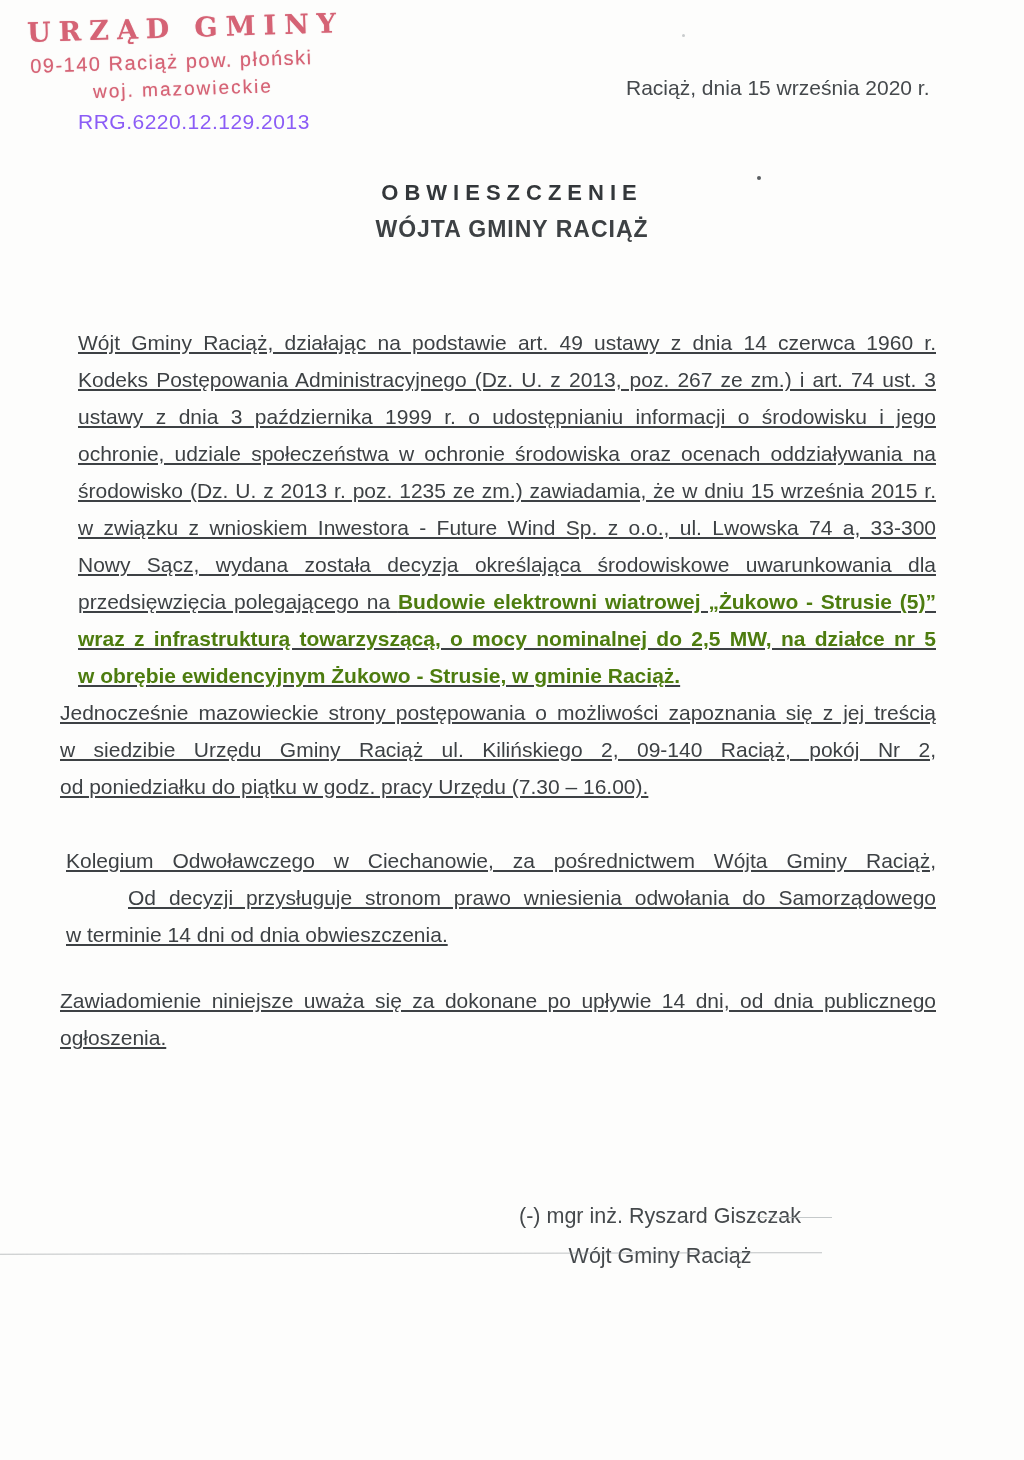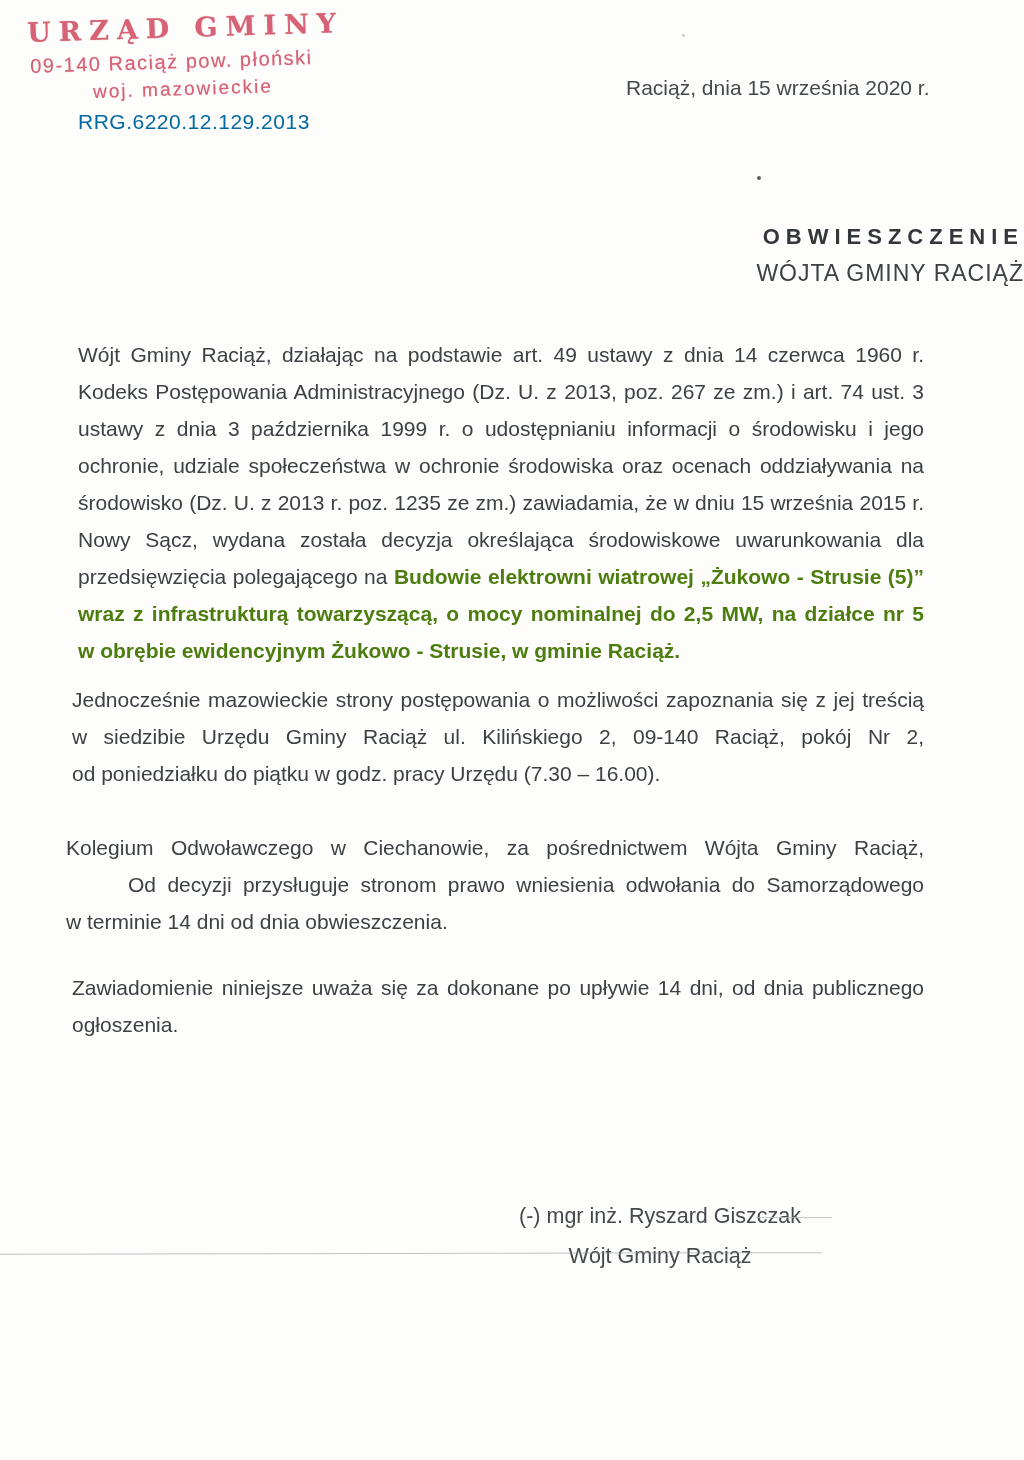--- a/index.html
+++ b/index.html
@@ -45,66 +45,65 @@
     margin-left: 64px;
     white-space: nowrap;
   }
 
   .reference {
     position: absolute;
     top: 110px;
     left: 78px;
     font-size: 21px;
     letter-spacing: 0.5px;
-    color: #0369a1;
+    color: #8b5cf6;
   }
 
   .dateline {
     position: absolute;
     top: 76px;
     left: 626px;
     font-size: 21px;
     color: #45494c;
   }
 
   
   .title-block {
     position: absolute;
     top: 180px;
     left: 0;
     width: 100%;
-    text-align: right;
-    margin-top: 44px;
+    text-align: center;
   }
   .doc-title {
     font-size: 22px;
     font-weight: 700;
     letter-spacing: 6px;
     color: #33373a;
     margin: 0;
   }
   .doc-subtitle {
     font-size: 23px;
-    font-weight: 400;
+    font-weight: 700;
     letter-spacing: 1px;
     color: #3d4144;
     margin: 10px 0 0 0;
   }
 
   
   .body-text {
     position: absolute;
     top: 324px;
     left: 60px;
     width: 876px;
     font-size: 21px;
     line-height: 37px;
     color: #3d4144;
   }
-  .para { margin: 12px; }
+  .para { margin: 0; text-decoration: underline; }
   .para-1 { margin-left: 18px; }
   .para-3 { margin-top: 37px; margin-left: 6px; }
   .para-4 { margin-top: 29px; }
   .line {
     text-align: justify;
     text-align-last: justify;
     white-space: normal;
   }
   .line.last { text-align-last: left; }
   .seg-bold { font-weight: 700; color: #4d7c0f; }
@@ -180,20 +179,21 @@
     <div class="doc-subtitle">WÓJTA GMINY RACIĄŻ</div>
   </div>
 
   <div class="body-text">
     <div class="para para-1">
         <div class="line"><span>Wójt Gminy Raciąż, działając na podstawie art. 49 ustawy z dnia 14 czerwca 1960 r.</span></div>
         <div class="line"><span>Kodeks Postępowania Administracyjnego (Dz. U. z 2013, poz. 267 ze zm.) i art. 74 ust. 3</span></div>
         <div class="line"><span>ustawy z dnia 3 października 1999 r. o udostępnianiu informacji o środowisku i jego</span></div>
         <div class="line"><span>ochronie, udziale społeczeństwa w ochronie środowiska oraz ocenach oddziaływania na</span></div>
         <div class="line"><span>środowisko (Dz. U. z 2013 r. poz. 1235 ze zm.) zawiadamia, że w dniu 15 września 2015 r.</span></div>
+        <div class="line"><span>w związku z wnioskiem Inwestora - Future Wind Sp. z o.o., ul. Lwowska 74 a, 33-300</span></div>
         <div class="line"><span>Nowy Sącz, wydana została decyzja określająca środowiskowe uwarunkowania dla</span></div>
         <div class="line"><span>przedsięwzięcia polegającego na </span><span class="seg-bold">Budowie elektrowni wiatrowej „Żukowo - Strusie (5)”</span></div>
         <div class="line"><span class="seg-bold">wraz z infrastrukturą towarzyszącą, o mocy nominalnej do 2,5 MW, na działce nr 5</span></div>
         <div class="line last"><span class="seg-bold">w obrębie ewidencyjnym Żukowo - Strusie, w gminie Raciąż.</span></div>
       </div>
     <div class="para para-2">
         <div class="line"><span>Jednocześnie mazowieckie strony postępowania o możliwości zapoznania się z jej treścią</span></div>
         <div class="line"><span>w siedzibie Urzędu Gminy Raciąż ul. Kilińskiego 2, 09-140 Raciąż, pokój Nr 2,</span></div>
         <div class="line last"><span>od poniedziałku do piątku w godz. pracy Urzędu (7.30 – 16.00).</span></div>
       </div>

